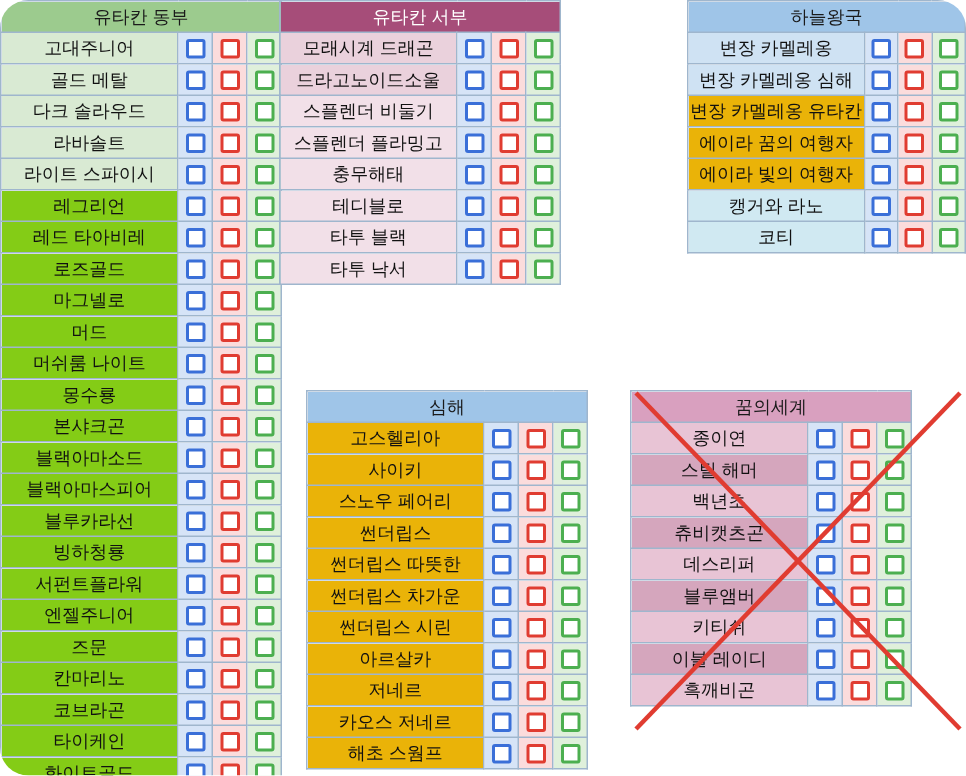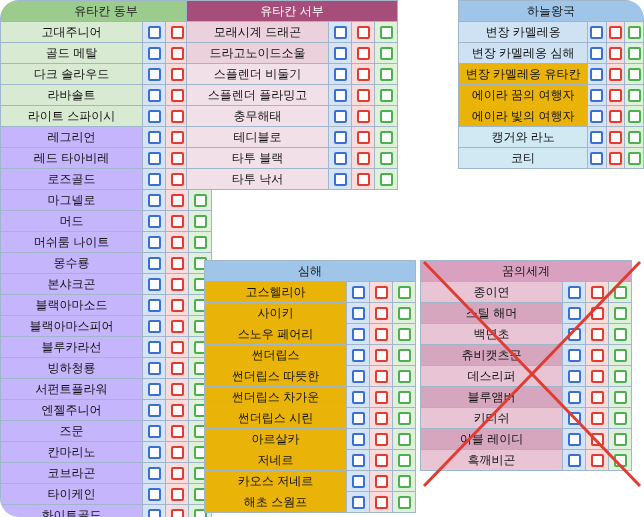--- a/index.html
+++ b/index.html
@@ -30,21 +30,21 @@
     vertical-align: middle;
     white-space: nowrap;
     overflow: hidden;
   }
   .hdr {
     font-weight: bold;
     font-size: 13px;
     color: #1a1a1a;
   }
   .name-cell {
-    width: 142px;
+    width: 118px;
     font-size: 12px;
     color: #111;
   }
   .chk-cell { width: 23px; }
   .chk {
     display: inline-block;
     width: 13px;
     height: 13px;
     border-radius: 2px;
     background: #ffffff;
@@ -59,21 +59,21 @@
 
   
   .hdr-green-dark { background: #9ccb8e; }
   .hdr-purple     { background: #a64d79; color: #ffffff; }
   .hdr-blue       { background: #9fc5e8; }
   .hdr-ltblue     { background: #9fc5e8; }
   .hdr-pink       { background: #d9a0bf; }
 
   
   .t-green  { background: #d9ead3; }
-  .t-green2 { background: #c4b5fd; }
+  .t-green2 { background: #84cc16; }
   .t-purple { background: #ead1dc; }
   .t-purple2{ background: #f2e0e8; }
   .t-blue   { background: #cfe2f3; }
   .t-blue2  { background: #eab308; }
   .t-cyan   { background: #d0e9f2; }
   .t-pinkd  { background: #d5a6bd; }
   .t-pinkl  { background: #e8c4d5; }
 
   .block { position: absolute; }
   #blk-east  { left: 0px;   top: 0px; }

